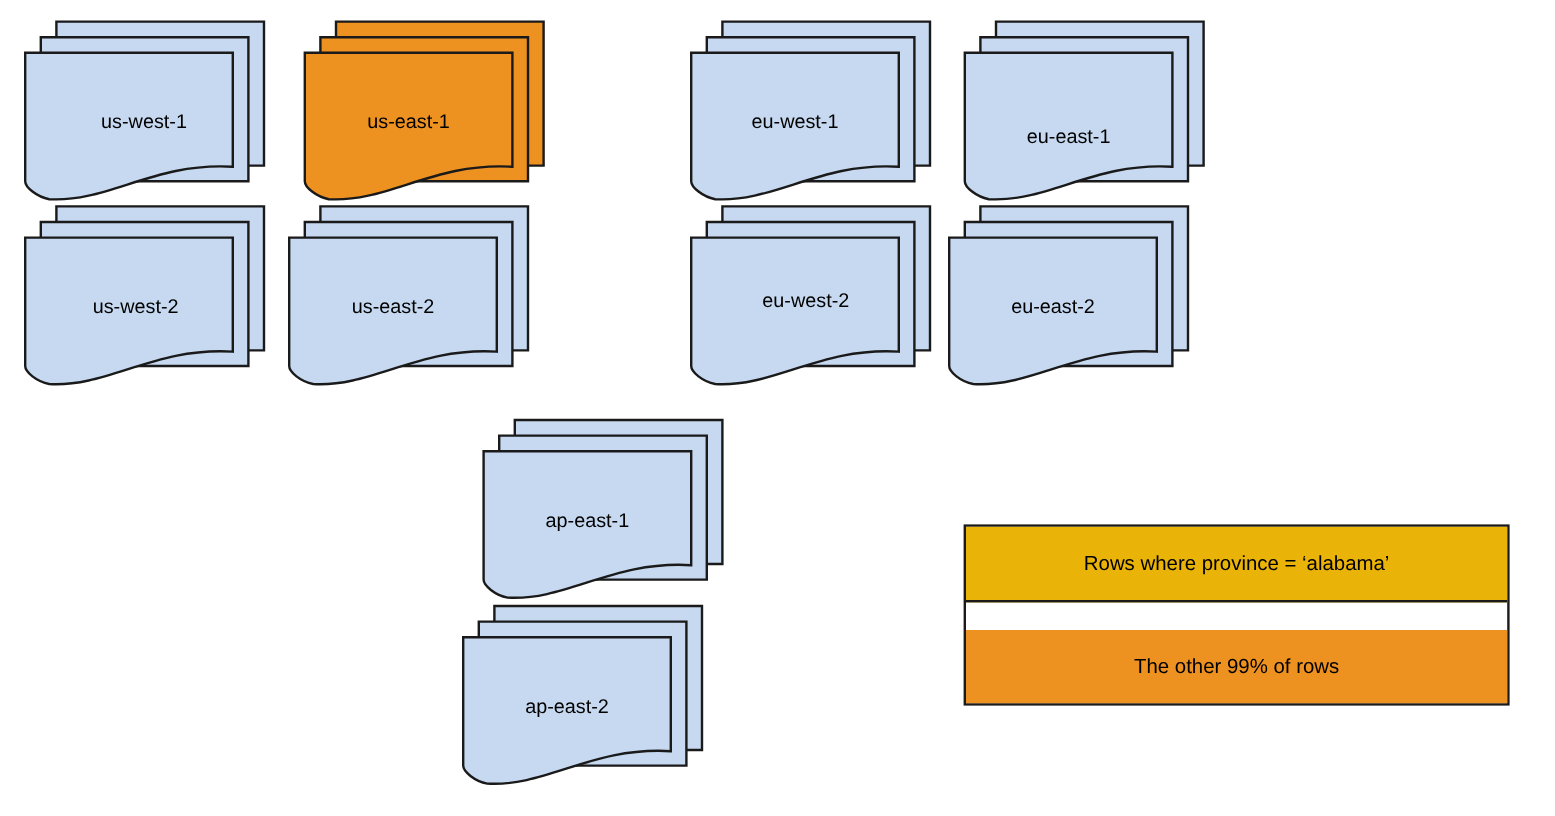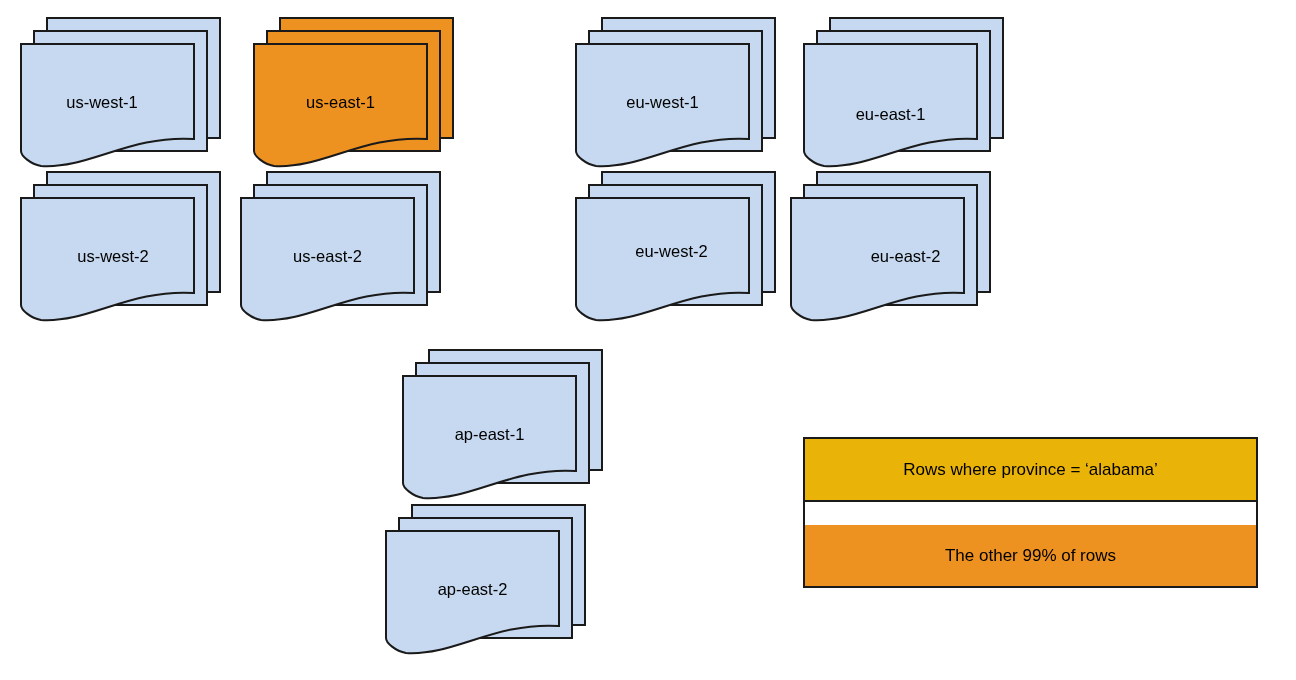--- a/index.html
+++ b/index.html
@@ -65,21 +65,21 @@
 </head>
 <body>
 
 <div id="canvas" style="background: rgb(255, 255, 255);">
     <div class="stack" style="left: 20px; top: 17px; width: 201px; height: 162px;">
       <svg width="205" height="166" viewBox="0 0 205 166">
         <path d="M 1 1 L 174 1 L 174 121 L 1 121 Z" transform="translate(26,0)" fill="#C6D9F0" stroke="#1A1A1A" stroke-width="2" stroke-linejoin="miter"></path>
         <path d="M 1 1 L 174 1 L 174 121 L 1 121 Z" transform="translate(13,13)" fill="#C6D9F0" stroke="#1A1A1A" stroke-width="2" stroke-linejoin="miter"></path>
         <path d="M 1 1 L 174 1 L 174 96 C 108.5 92 70 126 21 123 C 10.5 121 1 113 1 108 Z" transform="translate(0,26)" fill="#C6D9F0" stroke="#1A1A1A" stroke-width="2" stroke-linejoin="miter"></path>
       </svg>
-      <div class="stack-label" style="top: 77.24px; width: 164px;">us-west-1</div>
+      <div class="stack-label" style="top: 77.24px; width: 164px; padding-left: 18px;">us-west-1</div>
     </div>
     <div class="stack" style="left: 253px; top: 17px; width: 201px; height: 162px;">
       <svg width="205" height="166" viewBox="0 0 205 166">
         <path d="M 1 1 L 174 1 L 174 121 L 1 121 Z" transform="translate(26,0)" fill="#ED9121" stroke="#1A1A1A" stroke-width="2" stroke-linejoin="miter"></path>
         <path d="M 1 1 L 174 1 L 174 121 L 1 121 Z" transform="translate(13,13)" fill="#ED9121" stroke="#1A1A1A" stroke-width="2" stroke-linejoin="miter"></path>
         <path d="M 1 1 L 174 1 L 174 96 C 108.5 92 70 126 21 123 C 10.5 121 1 113 1 108 Z" transform="translate(0,26)" fill="#ED9121" stroke="#1A1A1A" stroke-width="2" stroke-linejoin="miter"></path>
       </svg>
       <div class="stack-label" style="top: 77.24px; width: 175px;">us-east-1</div>
     </div>
     <div class="stack" style="left: 575px; top: 17px; width: 201px; height: 162px;">
@@ -121,21 +121,21 @@
         <path d="M 1 1 L 174 1 L 174 96 C 108.5 92 70 126 21 123 C 10.5 121 1 113 1 108 Z" transform="translate(0,26)" fill="#C6D9F0" stroke="#1A1A1A" stroke-width="2" stroke-linejoin="miter"></path>
       </svg>
       <div class="stack-label" style="top: 72px; width: 193px;">eu-west-2</div>
     </div>
     <div class="stack" style="left: 790px; top: 171px; width: 201px; height: 162px;">
       <svg width="205" height="166" viewBox="0 0 205 166">
         <path d="M 1 1 L 174 1 L 174 121 L 1 121 Z" transform="translate(26,0)" fill="#C6D9F0" stroke="#1A1A1A" stroke-width="2" stroke-linejoin="miter"></path>
         <path d="M 1 1 L 174 1 L 174 121 L 1 121 Z" transform="translate(13,13)" fill="#C6D9F0" stroke="#1A1A1A" stroke-width="2" stroke-linejoin="miter"></path>
         <path d="M 1 1 L 174 1 L 174 96 C 108.5 92 70 126 21 123 C 10.5 121 1 113 1 108 Z" transform="translate(0,26)" fill="#C6D9F0" stroke="#1A1A1A" stroke-width="2" stroke-linejoin="miter"></path>
       </svg>
-      <div class="stack-label" style="top: 77.24px; width: 175px; padding-left: 28px;">eu-east-2</div>
+      <div class="stack-label" style="top: 77.24px; width: 175px;">eu-east-2</div>
     </div>
     <div class="stack" style="left: 402px; top: 349px; width: 201px; height: 162px;">
       <svg width="205" height="166" viewBox="0 0 205 166">
         <path d="M 1 1 L 174 1 L 174 121 L 1 121 Z" transform="translate(26,0)" fill="#C6D9F0" stroke="#1A1A1A" stroke-width="2" stroke-linejoin="miter"></path>
         <path d="M 1 1 L 174 1 L 174 121 L 1 121 Z" transform="translate(13,13)" fill="#C6D9F0" stroke="#1A1A1A" stroke-width="2" stroke-linejoin="miter"></path>
         <path d="M 1 1 L 174 1 L 174 96 C 108.5 92 70 126 21 123 C 10.5 121 1 113 1 108 Z" transform="translate(0,26)" fill="#C6D9F0" stroke="#1A1A1A" stroke-width="2" stroke-linejoin="miter"></path>
       </svg>
       <div class="stack-label" style="top: 77.24px; width: 175px;">ap-east-1</div>
     </div>
     <div class="stack" style="left: 385px; top: 504px; width: 201px; height: 162px;">

